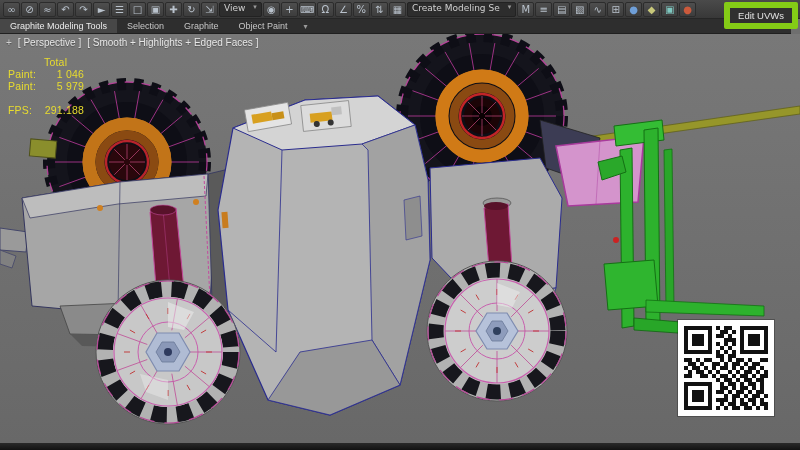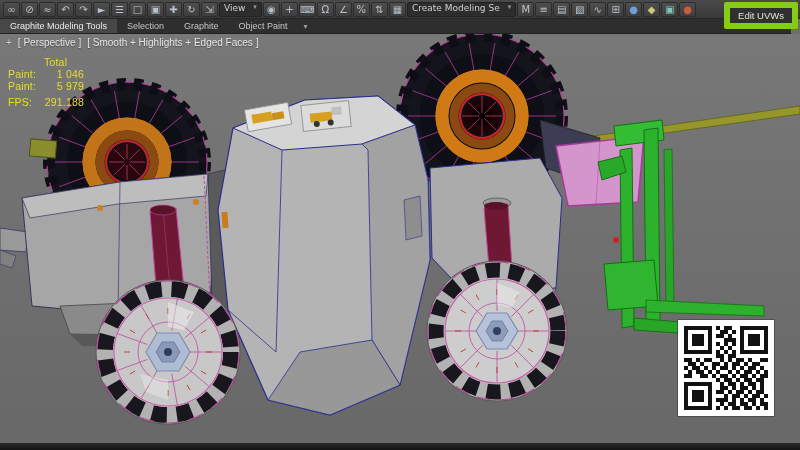--- a/index.html
+++ b/index.html
@@ -55,21 +55,21 @@
     font-size:10px;color:#e6e6e6;text-shadow:0 1px 1px rgba(0,0,0,.35);
   }
   .vp-label .plus{color:#cfcfcf;}
   .stats{
     position:absolute;top:22px;left:8px;z-index:20;
     font-size:10.5px;line-height:12px;color:#e8dc2e;letter-spacing:.2px;
   }
   .stat-row .s-l{display:inline-block;width:36px;}
   .stat-row .s-v{display:inline-block;width:40px;text-align:right;}
   .stat-row.total{padding-left:36px;}
-  .stat-row.fps{margin-top:4px;}
+  .stat-row.fps{margin-top:12px;}
   
   .qr{
     position:absolute;left:678px;top:286px;z-index:25;
     background:#ffffff;padding:6px;line-height:0;
     box-shadow:0 0 0 1px rgba(0,0,0,.25);
   }
   
   .bottom-strip{
     position:absolute;left:0;right:0;bottom:0;height:7px;z-index:40;
     background:linear-gradient(#2a2a2a,#121212);

